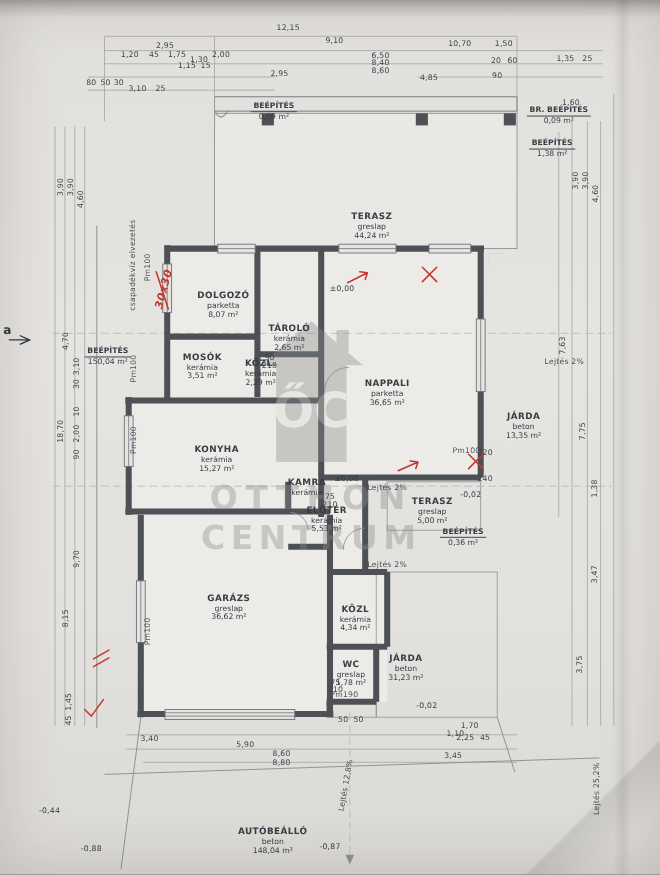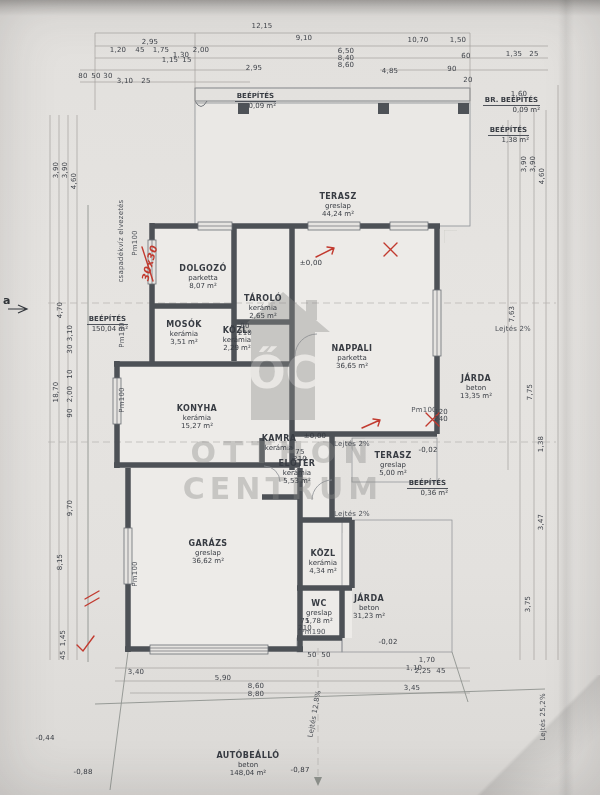--- a/index.html
+++ b/index.html
@@ -22,21 +22,21 @@
   .lvl{font-size:7px;color:#34383f;}
   .note{font-size:7px;color:#4a4e55;}
   .red{color:#c23a2f;font-weight:bold;font-style:italic;font-size:10px;letter-spacing:.5px;}
 
   .room{position:absolute;display:flex;flex-direction:column;align-items:center;
         text-align:center;color:#383c43;line-height:1.2;}
   .room .rn{font-size:8px;font-weight:bold;letter-spacing:.4px;}
   .room .rm{font-size:7px;}
   .room .ra{font-size:7px;}
 
-  .area-label{position:absolute;display:flex;flex-direction:column;align-items:flex-end;
+  .area-label{position:absolute;display:flex;flex-direction:column;align-items:center;
               color:#383c43;line-height:1.3;}
   .area-label .al-name{font-size:7px;font-weight:bold;border-bottom:1px solid #50545b;padding:0 2px;}
   .area-label .al-value{font-size:7px;}
 
   .section-marker{position:absolute;left:3px;top:294px;font-size:11px;font-weight:bold;color:#303439;}
 </style>
 </head>
 <body>
 
 <div class="sheet">
@@ -304,21 +304,21 @@
       <span class="ann dim" style="left: 418px; top: 40px; transform: translate(-50%, -50%);">10,70</span>
       <span class="ann dim" style="left: 458px; top: 40px; transform: translate(-50%, -50%);">1,50</span>
       <span class="ann dim" style="left: 118px; top: 50px; transform: translate(-50%, -50%);">1,20</span>
       <span class="ann dim" style="left: 140px; top: 50px; transform: translate(-50%, -50%);">45</span>
       <span class="ann dim" style="left: 161px; top: 50px; transform: translate(-50%, -50%);">1,75</span>
       <span class="ann dim" style="left: 181px; top: 55px; transform: translate(-50%, -50%);">1,30</span>
       <span class="ann dim" style="left: 201px; top: 50px; transform: translate(-50%, -50%);">2,00</span>
       <span class="ann dim" style="left: 346px; top: 51px; transform: translate(-50%, -50%);">6,50</span>
       <span class="ann dim" style="left: 346px; top: 58px; transform: translate(-50%, -50%);">8,40</span>
       <span class="ann dim" style="left: 346px; top: 65px; transform: translate(-50%, -50%);">8,60</span>
-      <span class="ann dim" style="left: 468px; top: 56px; transform: translate(-50%, -50%); margin-top: 24px;">20</span>
+      <span class="ann dim" style="left: 451px; top: 56px; transform: translate(-50%, -50%);">20</span>
       <span class="ann dim" style="left: 466px; top: 56px; transform: translate(-50%, -50%);">60</span>
       <span class="ann dim" style="left: 514px; top: 54px; transform: translate(-50%, -50%);">1,35</span>
       <span class="ann dim" style="left: 534px; top: 54px; transform: translate(-50%, -50%);">25</span>
       <span class="ann dim" style="left: 519px; top: 62px; transform: translate(-50%, -50%); margin-top: 32px;">1,60</span>
       <span class="ann dim" style="left: 170px; top: 60px; transform: translate(-50%, -50%);">1,15</span>
       <span class="ann dim" style="left: 187px; top: 60px; transform: translate(-50%, -50%);">15</span>
       <span class="ann dim" style="left: 254px; top: 68px; transform: translate(-50%, -50%);">2,95</span>
       <span class="ann dim" style="left: 390px; top: 71px; transform: translate(-50%, -50%);">4,85</span>
       <span class="ann dim" style="left: 452px; top: 69px; transform: translate(-50%, -50%);">90</span>
       <span class="ann dim" style="left: 83px; top: 76px; transform: translate(-50%, -50%);">80</span>
@@ -353,21 +353,21 @@
       <span class="ann dim" style="left: 256px; top: 686px; transform: translate(-50%, -50%);">8,60</span>
       <span class="ann dim" style="left: 256px; top: 694px; transform: translate(-50%, -50%);">8,80</span>
       <span class="ann dim" style="left: 386px; top: 671px; transform: translate(-50%, -50%); margin-left: 37px;">2,25</span>
       <span class="ann dim" style="left: 414px; top: 668px; transform: translate(-50%, -50%);">1,10</span>
       <span class="ann dim" style="left: 441px; top: 671px; transform: translate(-50%, -50%);">45</span>
       <span class="ann dim" style="left: 412px; top: 688px; transform: translate(-50%, -50%);">3,45</span>
       <span class="ann dim" style="left: 427px; top: 660px; transform: translate(-50%, -50%);">1,70</span>
       <span class="ann dim" style="left: 312px; top: 655px; transform: translate(-50%, -50%);">50</span>
       <span class="ann dim" style="left: 326px; top: 655px; transform: translate(-50%, -50%);">50</span>
       <span class="ann dim" style="left: 441px; top: 412px; transform: translate(-50%, -50%);">120</span>
-      <span class="ann dim" style="left: 441px; top: 419px; transform: translate(-50%, -50%);">240</span>
+      <span class="ann dim" style="left: 441px; top: 436px; transform: translate(-50%, -50%);">240</span>
       <span class="ann dim" style="left: 245px; top: 326px; transform: translate(-50%, -50%);">90</span>
       <span class="ann dim" style="left: 245px; top: 333px; transform: translate(-50%, -50%);">210</span>
       <span class="ann dim" style="left: 300px; top: 452px; transform: translate(-50%, -50%);">75</span>
       <span class="ann dim" style="left: 300px; top: 459px; transform: translate(-50%, -50%);">210</span>
       <span class="ann dim" style="left: 305px; top: 621px; transform: translate(-50%, -50%);">75</span>
       <span class="ann dim" style="left: 305px; top: 628px; transform: translate(-50%, -50%);">210</span>
       <span class="ann pm" style="left: 135px; top: 243px; transform: translate(-50%, -50%) rotate(-90deg);">Pm100</span>
       <span class="ann pm" style="left: 122px; top: 335px; transform: translate(-50%, -50%) rotate(-90deg);">Pm100</span>
       <span class="ann pm" style="left: 122px; top: 400px; transform: translate(-50%, -50%) rotate(-90deg);">Pm100</span>
       <span class="ann pm" style="left: 135px; top: 574px; transform: translate(-50%, -50%) rotate(-90deg);">Pm100</span>

